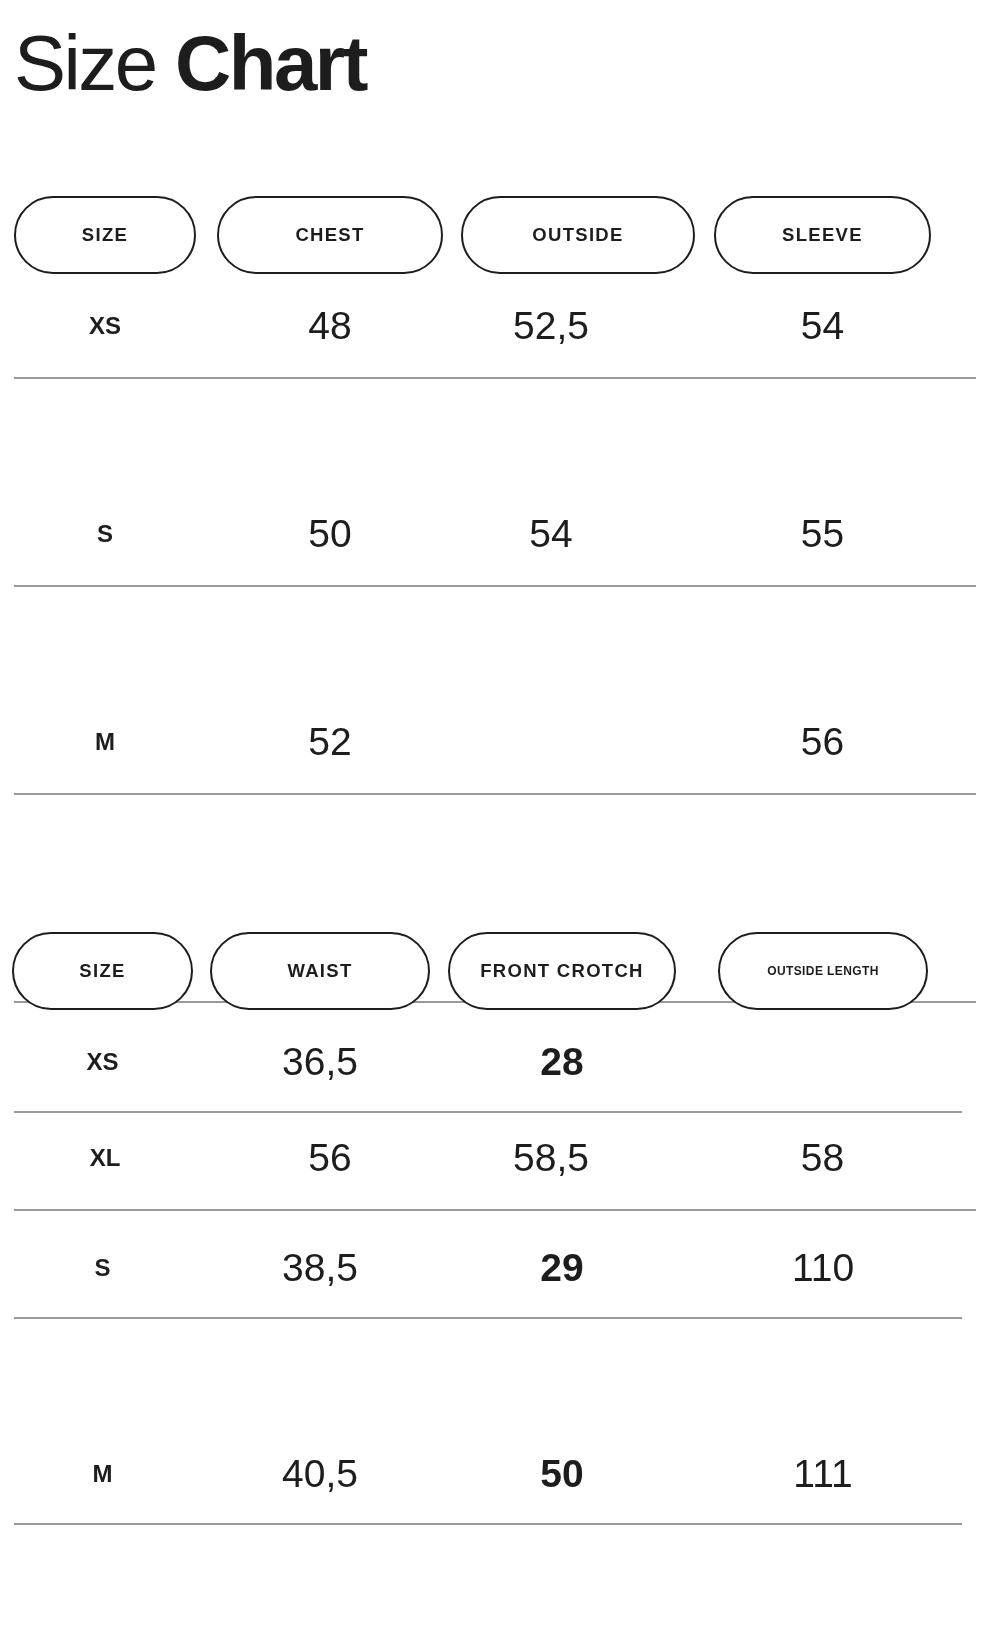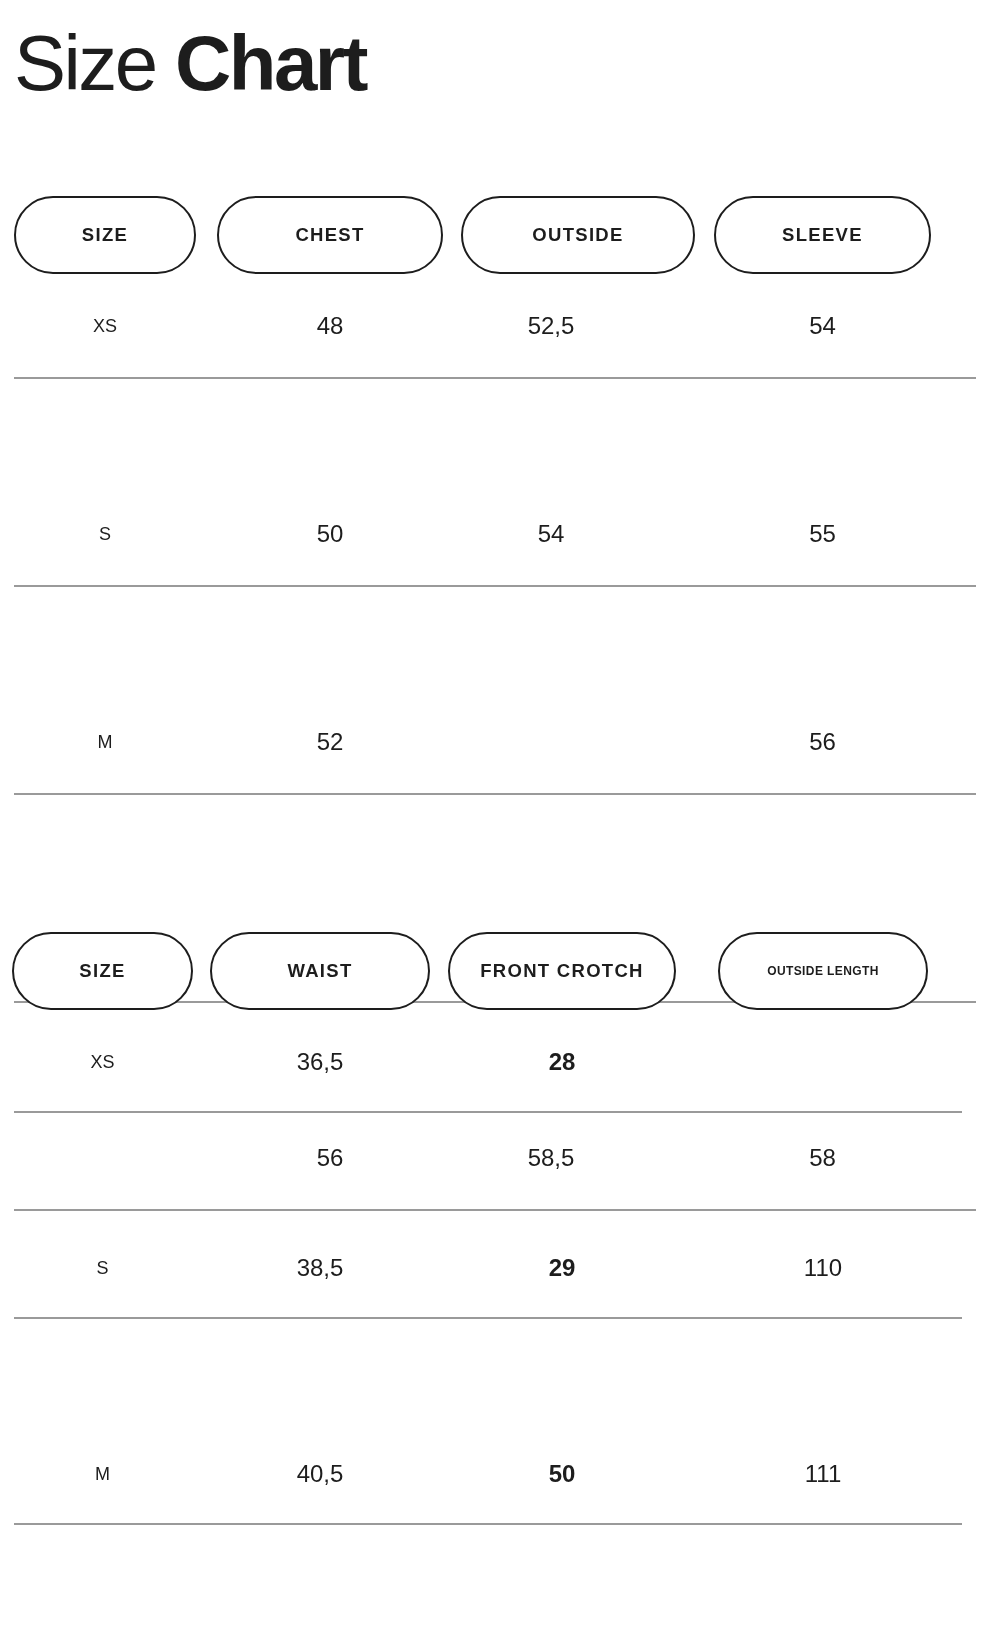--- a/index.html
+++ b/index.html
@@ -93,27 +93,27 @@
     width: 1000px;
     height: 104px;
   }
   .cell {
     position: absolute;
     top: 0;
     height: 104px;
     display: flex;
     align-items: center;
     justify-content: center;
+    font-size: 39px;
+    color: #1d1d1d;
+    white-space: nowrap;
+  }
+  .cell.size-cell {
+    font-weight: 700;
     font-size: 24px;
-    color: #1d1d1d;
-    white-space: nowrap;
-  }
-  .cell.size-cell {
-    font-weight: 400;
-    font-size: 18px;
   }
 
   
   .table-1 .c-0 { left: 14px;  width: 182px; }
   .table-1 .c-1 { left: 217px; width: 226px; }
   .table-1 .c-2 { left: 434px; width: 234px; }
   .table-1 .c-3 { left: 714px; width: 217px; }
 
   
   .table-2 .c-0 { left: 12px;  width: 181px; }
@@ -183,20 +183,21 @@
 
       <div class="data-row" style="top:312px">
         <div class="cell size-cell c-0">L</div>
         <div class="cell c-1">54</div>
         <div class="cell c-2">57</div>
         <div class="cell c-3">57</div>
         <div class="row-divider" style="top:103px"></div>
       </div>
 
       <div class="data-row" style="top:416px">
+        <div class="cell size-cell c-0">XL</div>
         <div class="cell c-1">56</div>
         <div class="cell c-2">58,5</div>
         <div class="cell c-3">58</div>
         <div class="row-divider" style="top:103px"></div>
       </div>
 
     </div>
   </div>
 
   <div class="size-table table-2">

